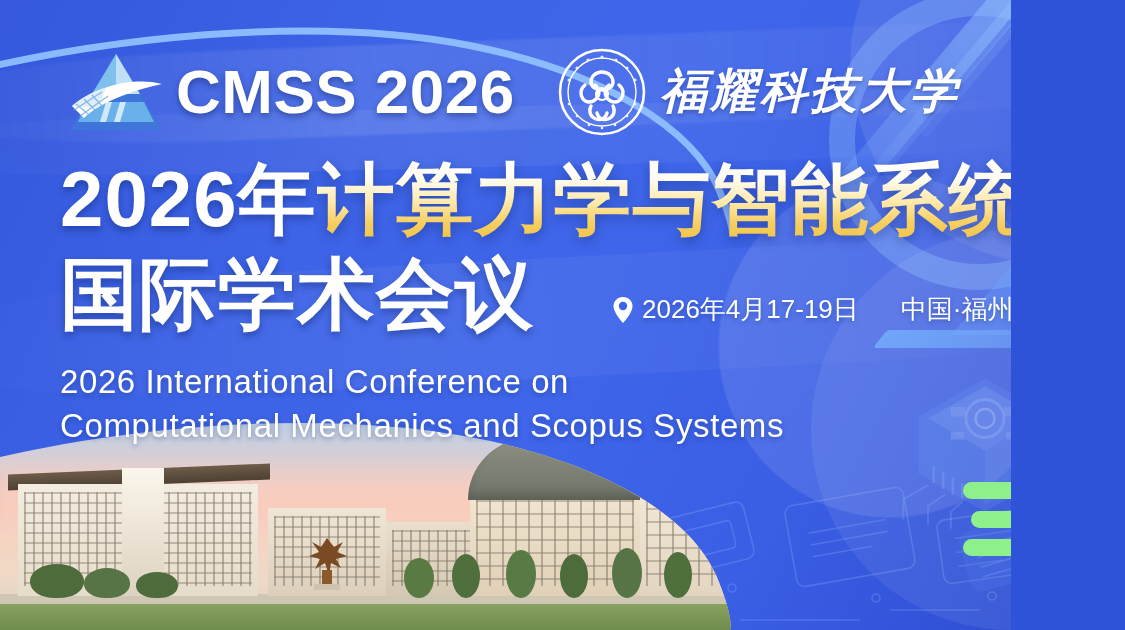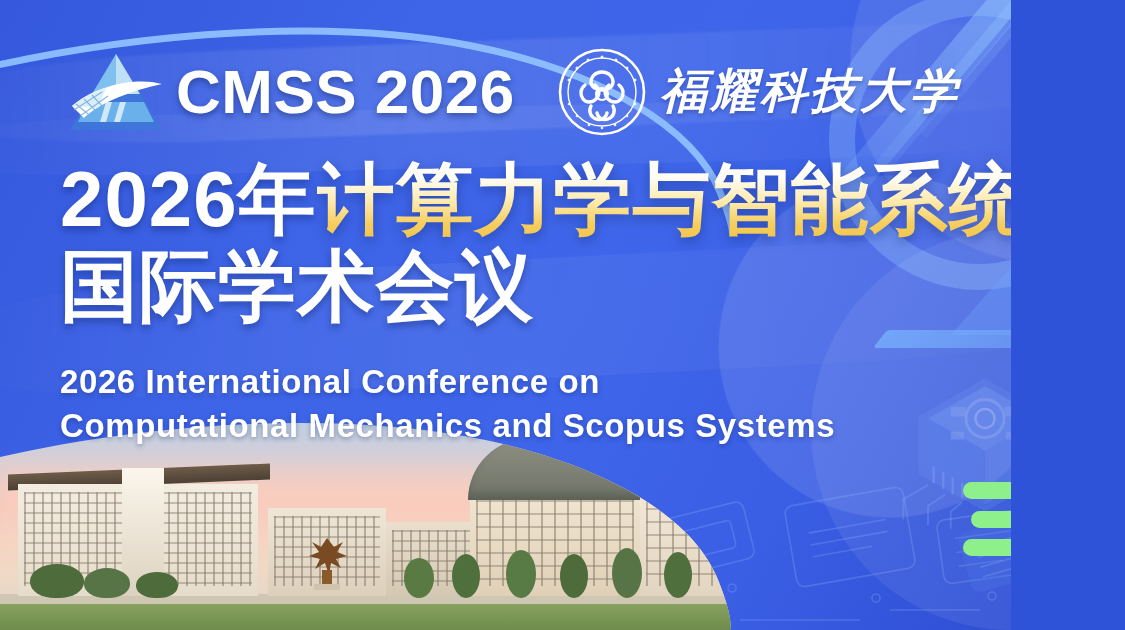--- a/index.html
+++ b/index.html
@@ -93,36 +93,36 @@
   .t-white{
     color:#fff;
     text-shadow:0 4px 7px rgba(12,36,100,.42);
   }
   .t-gold{
     background:linear-gradient(180deg,#ffffff 0%,#fffdf3 26%,#ffe9a8 54%,#f6ce5e 78%,#f0c247 100%);
     -webkit-background-clip:text; background-clip:text; color:transparent;
     -webkit-text-fill-color:transparent;
     filter:drop-shadow(0 4px 6px rgba(12,36,100,.40));
   }
-  .title-l2{ margin-top:4px; }
+  .title-l2{ margin-top:12px; }
 
   
   .meta{
     position:absolute; left:612px; top:292px; display:flex; align-items:center; gap:8px;
     color:#ffffff; font-size:26px; font-weight:400; white-space:nowrap;
     text-shadow:0 2px 4px rgba(12,36,100,.35);
   }
   .pin{ width:22px; height:28px; flex:0 0 auto; }
   .pin svg{ width:100%; height:100%; display:block; }
   .meta-gap{ display:inline-block; width:26px; }
 
   
   .en-sub{
     position:absolute; left:60px; top:360px; width:900px;
-    color:#ffffff; font-size:33px; font-weight:700; line-height:1.32;
+    color:#ffffff; font-size:33px; font-weight:400; line-height:1.32;
     letter-spacing:.6px;
     text-shadow:0 2px 5px rgba(12,36,100,.38);
   }
   .en-sub div{ white-space:nowrap; }
 
   
   .photo{
     position:absolute; left:0; bottom:0; width:770px; height:215px;
     overflow:hidden;
   }
@@ -389,20 +389,31 @@
     </div>
   </div>
 
   <div class="title-wrap">
     <div class="title-l1">
       <span class="t-white">2026年</span><span class="t-gold">计算力学与智能系统</span>
     </div>
     <div class="title-l2 t-white">国际学术会议</div>
   </div>
 
+  <div class="meta">
+    <span class="pin">
+      <svg viewBox="0 0 22 28">
+        <path d="M11 1 C5.5 1 1.5 5 1.5 10 C1.5 17 11 27 11 27 C11 27 20.5 17 20.5 10 C20.5 5 16.5 1 11 1 Z" fill="#ffffff"></path>
+        <circle cx="11" cy="10" r="4.2" fill="#3d63e6"></circle>
+      </svg>
+    </span>
+    <span>2026年4月17-19日</span>
+    <span class="meta-gap"></span>
+    <span>中国·福州</span>
+  </div>
 
   <div class="en-sub">
     <div>2026 International Conference on</div>
     <div>Computational Mechanics and Scopus Systems</div>
   </div>
 
   <div class="card-deco">
     <svg viewBox="0 0 130 95" fill="none">
       <rect x="8" y="14" width="104" height="62" rx="10" transform="rotate(-16 60 45)" fill="#4f79ea" opacity=".6"></rect>
       <g stroke="#7fa8f7" stroke-width="1.6" opacity=".85" transform="rotate(-16 60 45)">

